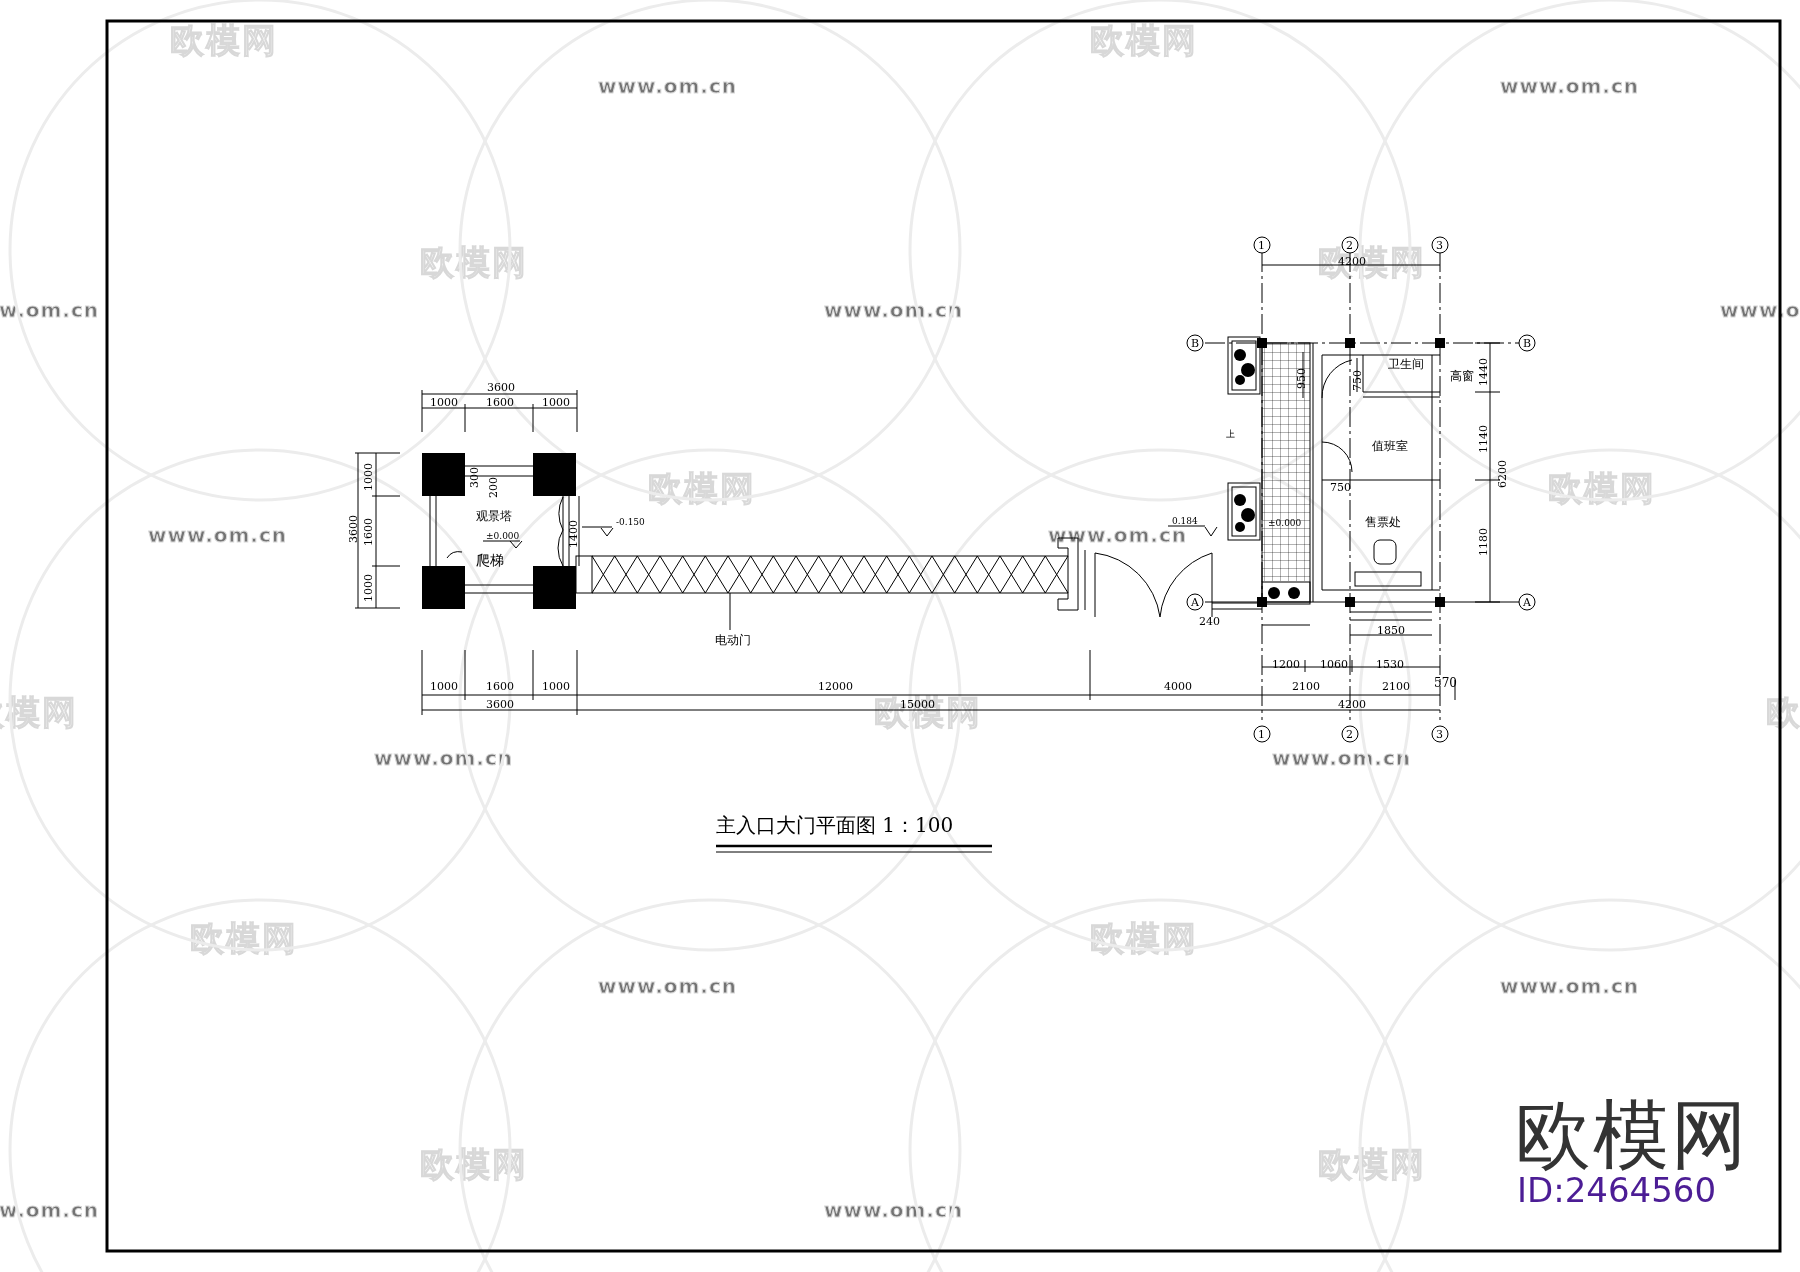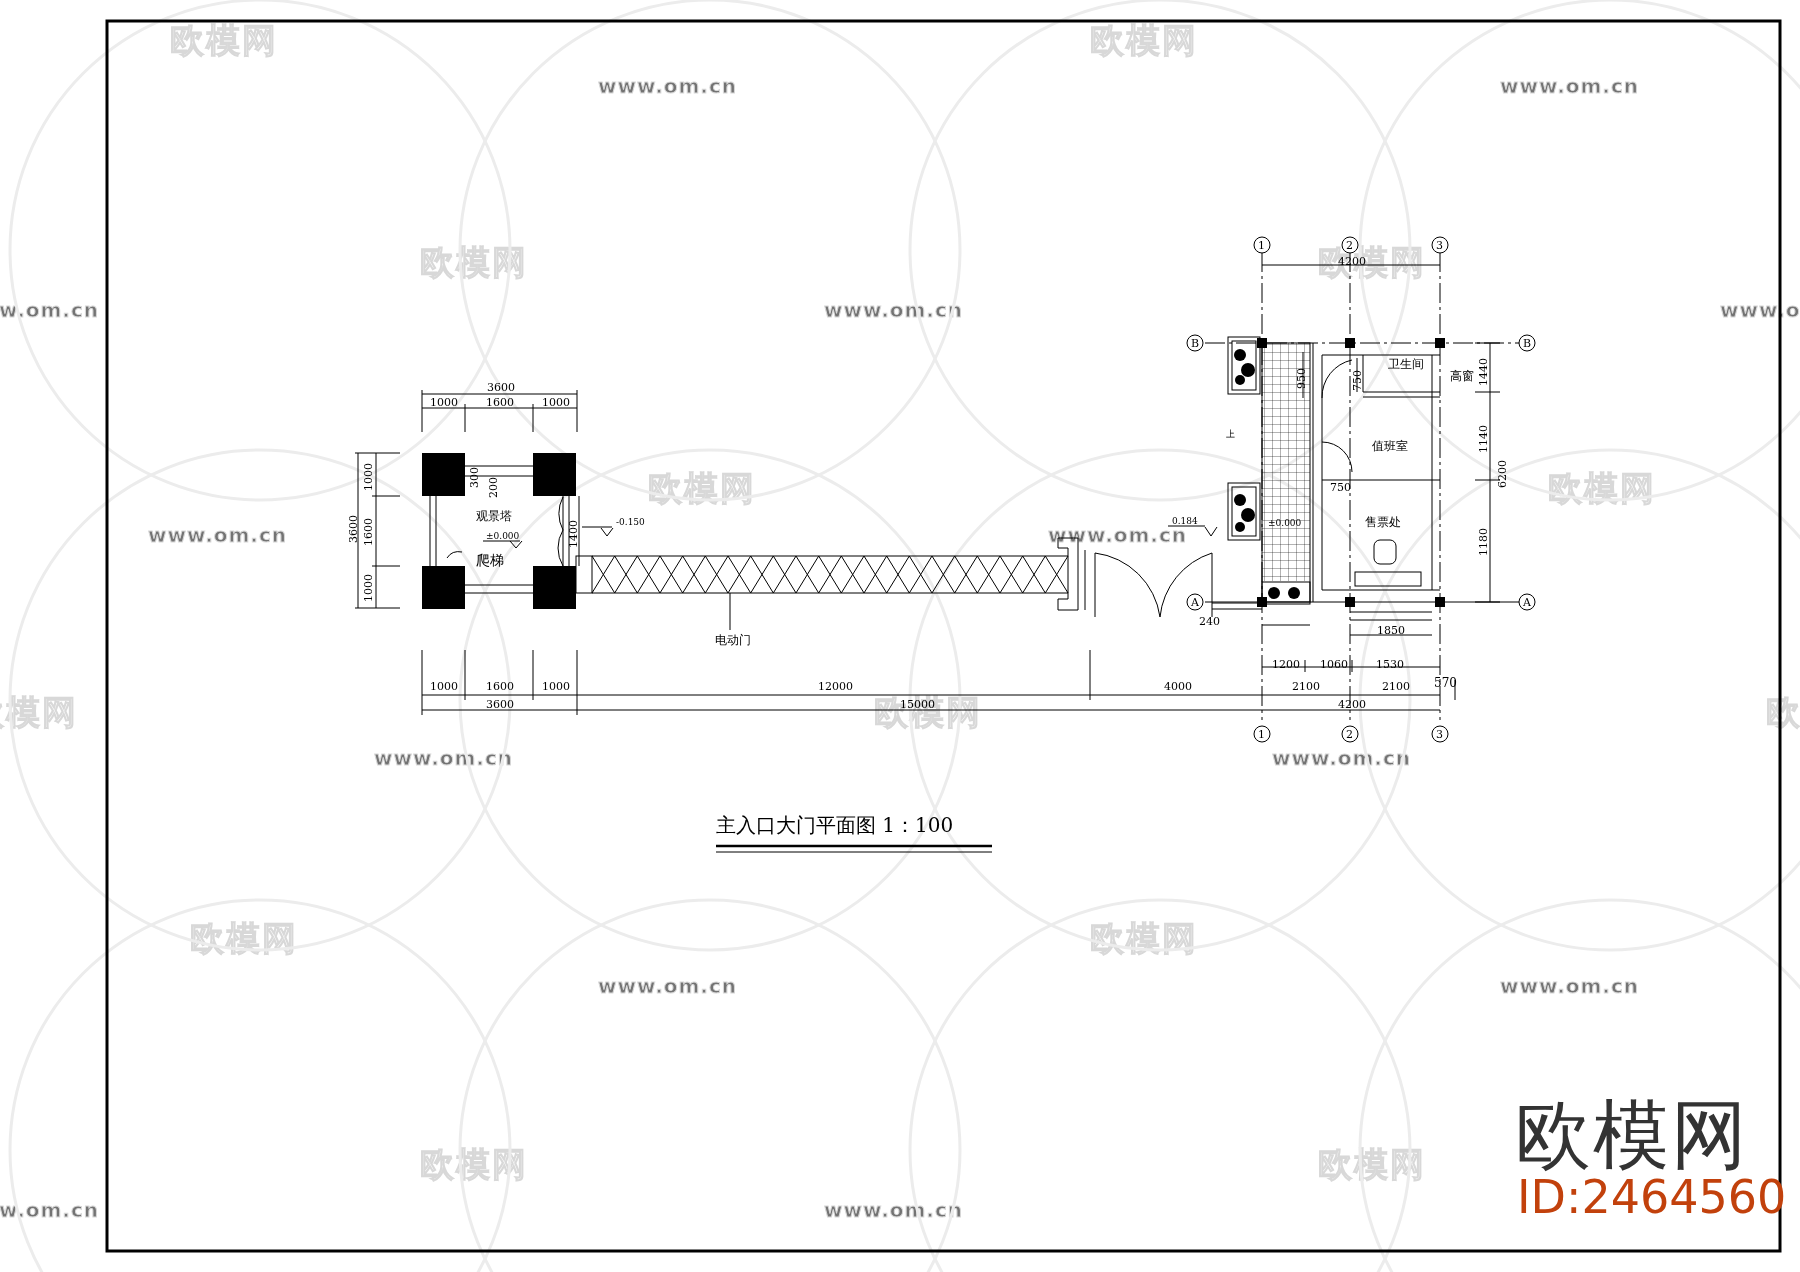--- a/index.html
+++ b/index.html
@@ -5,21 +5,21 @@
   html,body{margin:0;padding:0;background:#fff;}
   body{width:1800px;height:1272px;position:relative;overflow:hidden;font-family:"DejaVu Serif",serif;}
   #canvas{position:absolute;left:0;top:0;width:1800px;height:1125px;}
   .wm{position:absolute;color:#e6e6e6;font-family:"DejaVu Sans",sans-serif;font-weight:bold;pointer-events:none;white-space:nowrap;}
   .wm.cn{font-size:34px;letter-spacing:2px;-webkit-text-stroke:1px #d8d8d8;color:#fff;}
   .wm.url{font-size:20px;letter-spacing:1px;-webkit-text-stroke:1px #d8d8d8;color:#737373;margin-top:48px;}
   .txt{position:absolute;color:#000;font-size:11px;white-space:nowrap;line-height:1;}
   .vt{writing-mode:vertical-rl;transform:rotate(180deg);}
   #title{position:absolute;left:716px;top:812px;font-size:20px;color:#000;}
   #brand{position:absolute;left:1515px;top:1085px;font-family:"DejaVu Sans",sans-serif;font-size:76px;color:#333;letter-spacing:2px;}
-  #brand-id{position:absolute;left:1517px;top:1170px;font-family:"DejaVu Sans",sans-serif;font-size:46px;color:#c2410c;text-align:center;}
+  #brand-id{position:absolute;left:1517px;top:1170px;font-family:"DejaVu Sans",sans-serif;font-size:34px;color:#4c1d95;text-align:center;}
 </style>
 </head>
 <body>
 
 <div id="canvas">
 
   <div>
     <div class="wm cn" style="left:170px;top:18px">欧模网</div>
     <div class="wm url" style="left:598px;top:26px">www.om.cn</div>
     <div class="wm cn" style="left:1090px;top:18px">欧模网</div>

